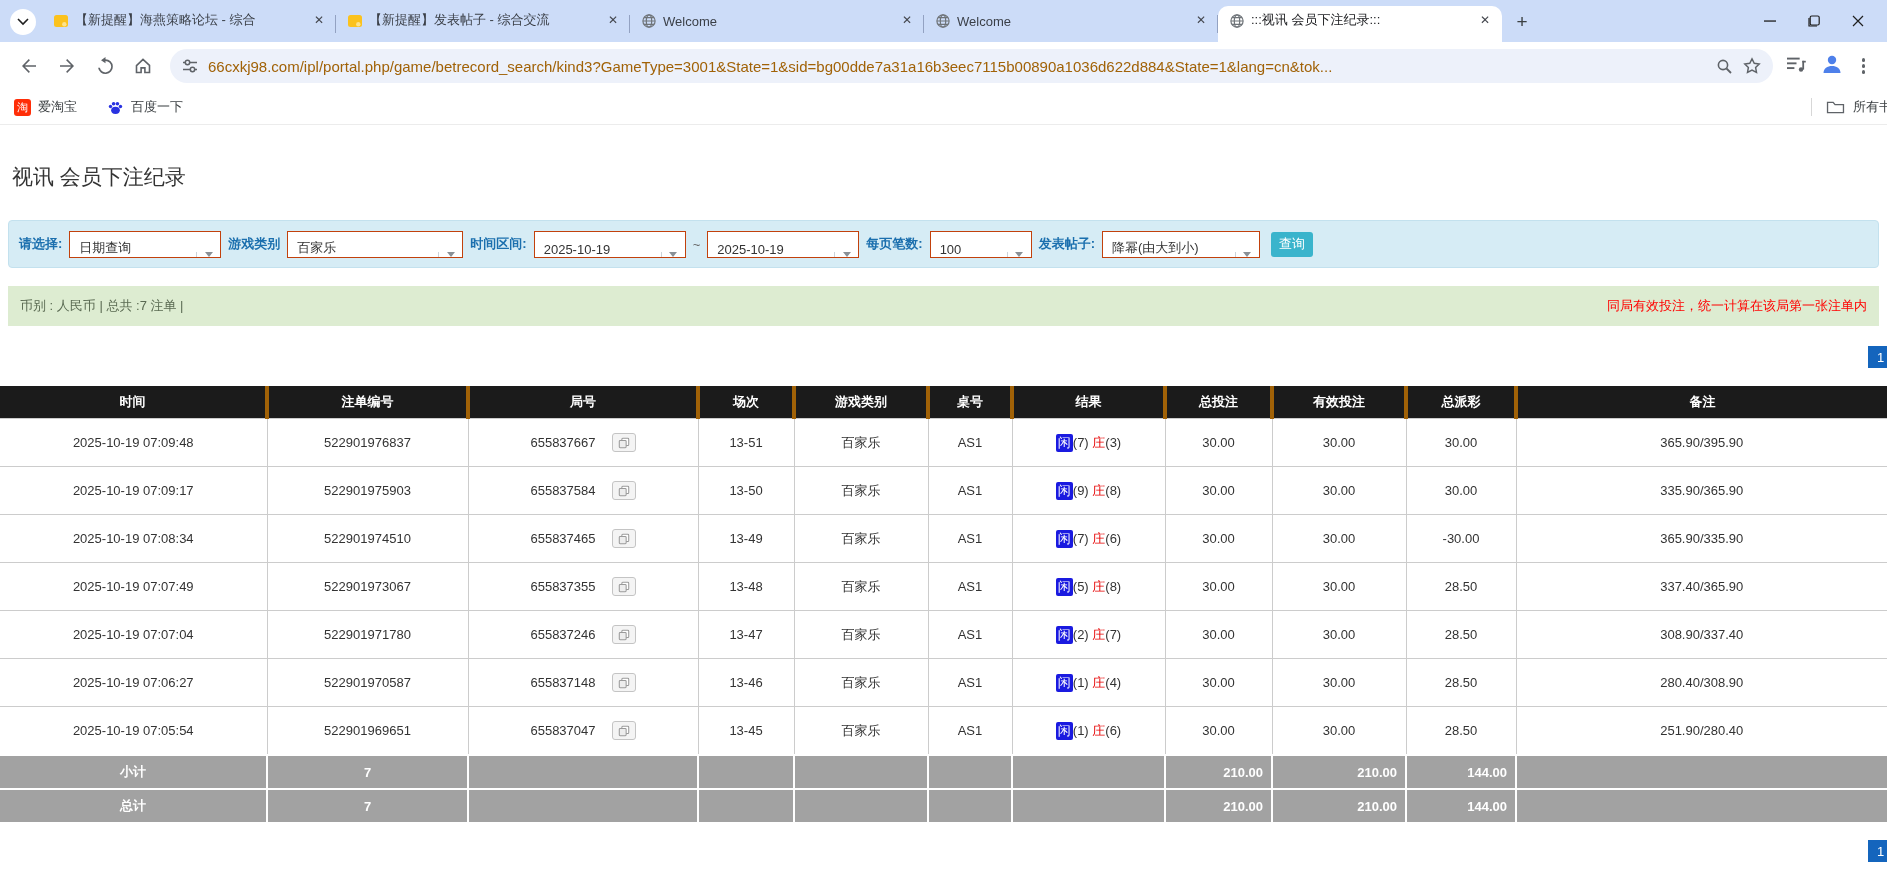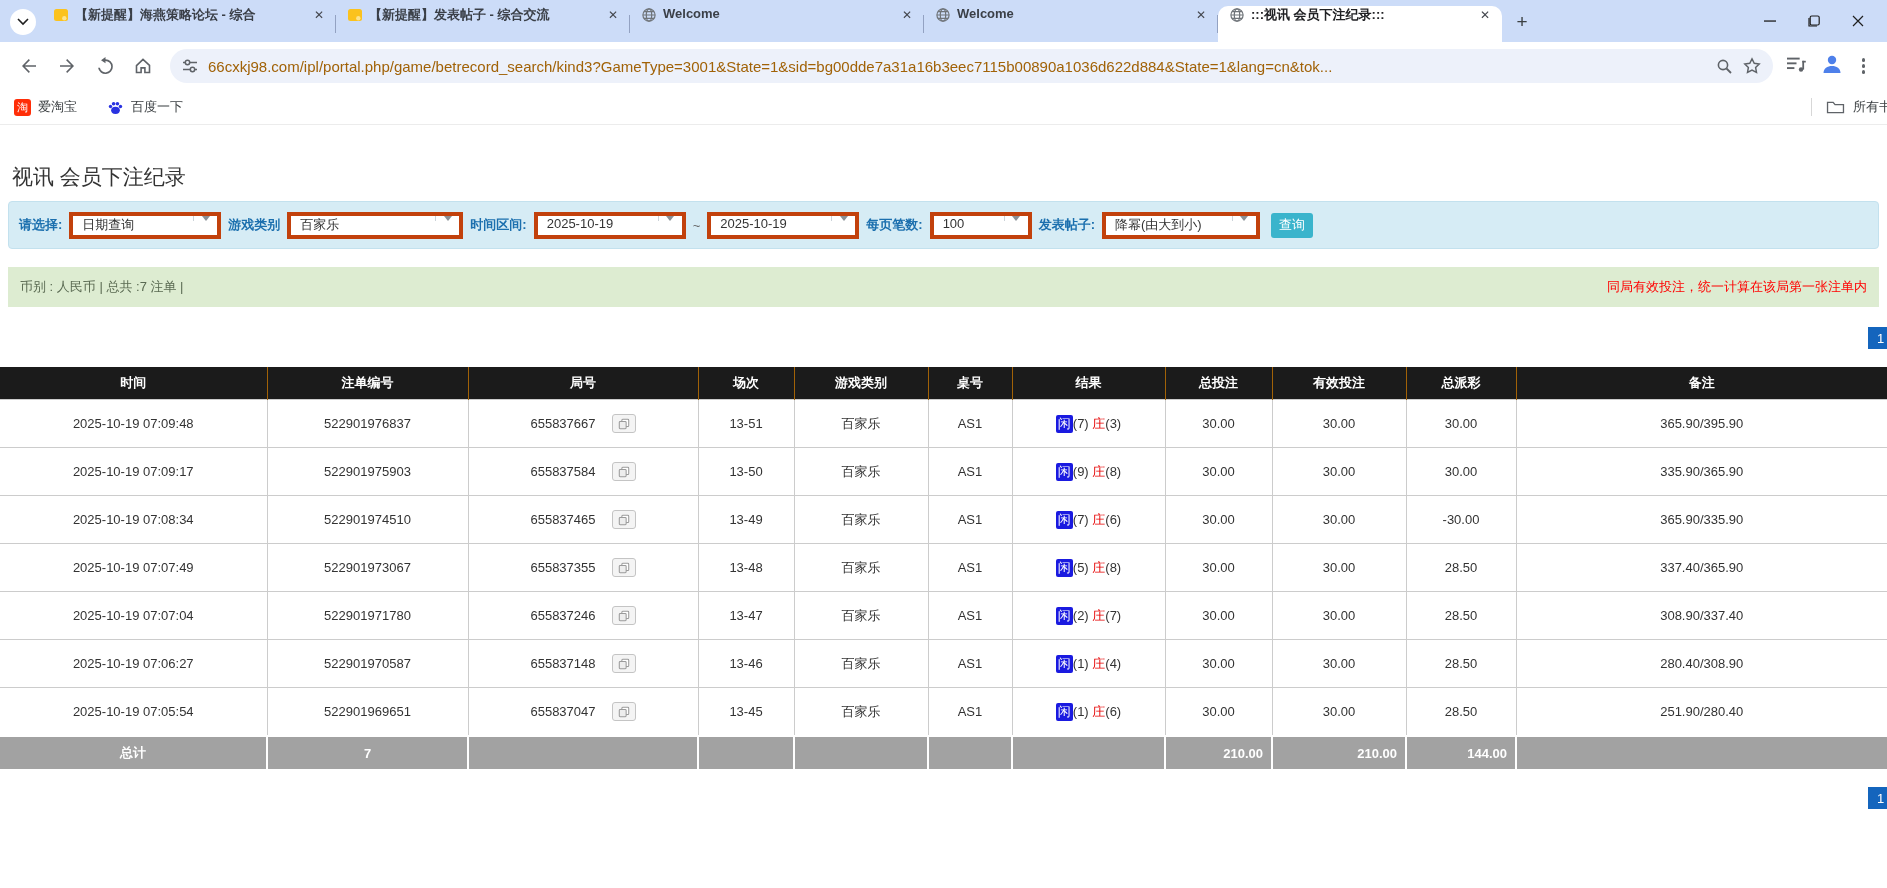--- a/index.html
+++ b/index.html
@@ -5,22 +5,22 @@
   html,body{margin:0;padding:0;}
   body{width:1887px;height:888px;overflow:hidden;background:#fff;
        font-family:"Liberation Sans","DejaVu Sans",sans-serif;color:#333;}
   .screen{width:1887px;height:888px;position:relative;}
 
   
   .tabstrip{height:42px;background:#ccdcf8;display:flex;align-items:flex-end;position:relative;}
   .tab-search{width:26px;height:26px;border-radius:50%;background:#fff;display:flex;align-items:center;
               justify-content:center;margin:0 6px 7px 10px;}
   .tabs{display:flex;align-items:flex-end;height:100%;}
-  .tab{width:294px;height:36px;display:flex;align-items:flex-start;padding:0 8px 0 10px;box-sizing:border-box;
-       font-size:13px;color:#3a3f47;position:relative;font-weight:bold;}
+  .tab{width:294px;height:36px;display:flex;align-items:flex-end;padding:0 8px 13px 10px;box-sizing:border-box;
+       font-size:13px;color:#3a3f47;position:relative;}
   .tab:not(.active):not(:last-child)::after{content:"";position:absolute;right:0;top:9px;height:18px;
        width:1px;background:#93a2c2;}
   .tab.active{background:#fff;border-radius:10px 10px 0 0;width:284px;color:#202124;}
   .tab .fav{width:17px;height:17px;flex:0 0 17px;display:flex;align-items:center;justify-content:center;}
   .tab .ttl{flex:1;margin:0 6px;white-space:nowrap;overflow:hidden;}
   .tab .tclose{font-size:12px;color:#44474e;padding:2px 4px;border-radius:50%;}
   .newtab{width:28px;height:28px;display:flex;align-items:center;justify-content:center;font-size:19px;
           color:#3c4043;margin:0 0 6px 6px;}
   .win-controls{position:absolute;right:0;top:0;height:42px;display:flex;align-items:center;gap:14px;padding-right:14px;}
   .winbtn{width:30px;height:30px;display:flex;align-items:center;justify-content:center;color:#1f1f1f;font-size:13px;}
@@ -41,45 +41,45 @@
              border-bottom:1px solid #ececec;position:relative;}
   .bm{display:flex;align-items:center;gap:7px;font-size:13px;color:#3c4043;margin-right:30px;}
   .tb-badge{width:17px;height:17px;background:#ff2e08;color:#fff;border-radius:3px;font-size:11px;
             display:flex;align-items:center;justify-content:center;}
   .bm-right{position:absolute;right:-18px;display:flex;align-items:center;gap:8px;font-size:13px;color:#3c4043;}
   .bm-sep{width:1px;height:18px;background:#d7d7d7;margin-right:6px;}
 
   
   .page-title{margin:38px 0 0 12px;font-size:21px;font-weight:400;color:#333;}
 
-  .filterbar{margin:10px 8px 0 8px;height:48px;background:#d6ecf5;border:1px solid #c3e1ee;border-radius:4px;
+  .filterbar{margin:29px 8px 0 8px;height:48px;background:#d6ecf5;border:1px solid #c3e1ee;border-radius:4px;
              display:flex;align-items:center;padding:0 10px;box-sizing:border-box;gap:7px;font-size:13px;}
   .flabel{color:#1b6fae;font-weight:bold;white-space:nowrap;}
-  .sel{background:#fff;border:4px solid #c2410c;height:27px;display:flex;align-items:flex-start;box-sizing:border-box;}
+  .sel{background:#fff;border:1px solid #c2410c;height:27px;display:flex;align-items:flex-end;box-sizing:border-box;}
   .sel .val{padding:0 9px;display:flex;align-items:center;color:#333;flex:1;white-space:nowrap;overflow:hidden;}
   .sel .arr{width:23px;border-left:1px solid #ccd3d9;display:flex;align-items:center;justify-content:center;}
   .tri{width:0;height:0;border-left:4px solid transparent;border-right:4px solid transparent;border-top:5px solid #8a9096;}
   .w-query{width:152px;} .w-game{width:176px;} .w-date{width:152px;} .w-size{width:102px;} .w-sort{width:158px;}
   .tilde{color:#666;}
   .search-btn{width:42px;height:25px;background:#3ab4cc;color:#fff;border:none;border-radius:3px;
               font-size:13px;display:flex;align-items:center;justify-content:center;margin-left:4px;}
 
   .infobar{margin:18px 8px 0 8px;height:40px;background:#ddecd1;display:flex;align-items:center;
            justify-content:space-between;padding:0 12px;box-sizing:border-box;font-size:13px;}
   .info-left{color:#5a6a52;}
   .info-right{color:#ff0000;}
 
   .pager{height:22px;margin-top:20px;position:relative;}
   .pager.bottom{margin-top:18px;}
   .pagebox{position:absolute;right:-6px;top:0;width:25px;height:22px;background:#1465bd;color:#fff;
            font-size:13px;display:flex;align-items:center;justify-content:center;}
 
   
   table.bets{width:1887px;border-collapse:collapse;table-layout:fixed;margin-top:18px;font-size:13px;}
-  table.bets th{background:#1b1b1b;color:#fff;font-weight:bold;height:30px;border-right:1px solid #a16207;
+  table.bets th{background:#1b1b1b;color:#fff;font-weight:bold;height:30px;border-right:4px solid #a16207;
                 font-size:13px;}
   table.bets th:last-child{border-right:none;}
   table.bets td{height:45px;text-align:center;border:1px solid #ccc;color:#333;background:#fff;}
   table.bets tr td:first-child{border-left:none;} table.bets tr td:last-child{border-right:none;}
   .blue-link{color:#0a6cd6;}
   .chip-p{display:inline-block;background:#1a1ae0;color:#fff;padding:0 2px;border-radius:2px;}
   .banker-r{color:#e60000;}
   .score{color:#333;}
   .neg{color:#e60000;}
   .round-cell{display:flex;align-items:center;justify-content:center;gap:16px;}
@@ -533,20 +533,33 @@
     <td>
       <span class="chip-p">闲</span><span class="score">(1)</span>
       <span class="banker-r">庄</span><span class="score">(6)</span>
     </td>
     <td class="blue-link">30.00</td>
     <td>30.00</td>
     <td>28.50</td>
     <td>251.90/280.40</td>
   </tr>
 
+  <tr class="foot">
+    <td>小计</td>
+    <td>7</td>
+    <td></td>
+    <td></td>
+    <td></td>
+    <td></td>
+    <td></td>
+    <td class="num">210.00</td>
+    <td class="num">210.00</td>
+    <td class="num">144.00</td>
+    <td></td>
+  </tr>
 
   <tr class="foot">
     <td>总计</td>
     <td>7</td>
     <td></td>
     <td></td>
     <td></td>
     <td></td>
     <td></td>
     <td class="num">210.00</td>

